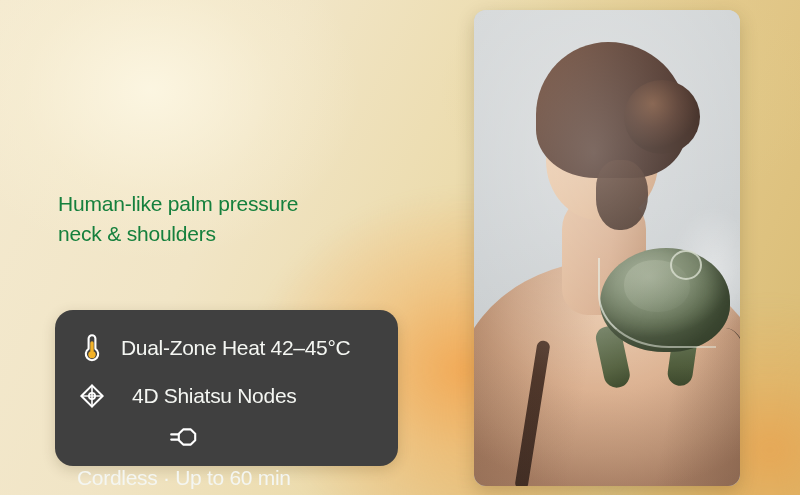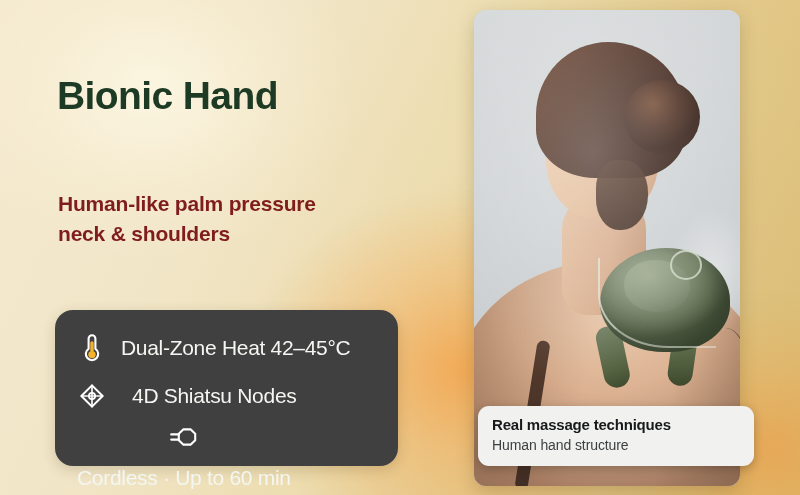--- a/index.html
+++ b/index.html
@@ -91,24 +91,24 @@
     font-weight: bold;
     letter-spacing: -0.6px;
   }
   .headline .hl-line { display: block; white-space: nowrap; }
 
   .subhead {
     position: absolute;
     left: 58px;
     top: 168px;
     width: 360px;
-    color: #7f1d1d;
+    color: #15803d;
     font-size: 21px;
     line-height: 30px;
-    font-weight: bold;
+    font-weight: normal;
     letter-spacing: -0.2px;
   }
   .subhead .sh-line { display: block; white-space: nowrap; }
 
   
   .feature-card {
     position: absolute;
     left: 55px;
     top: 310px;
     width: 343px;
@@ -374,21 +374,20 @@
 
 <div id="banner">
 
   <div class="bg-base"></div>
   <div class="bg-glow-c"></div>
   <div class="bg-glow-d"></div>
   <div class="bg-glow-a"></div>
   <div class="bg-glow-b"></div>
 
   <h1 class="headline">
-    <span class="hl-line">Bionic Hand</span>
   </h1>
 
   <p class="subhead">
     <span class="sh-line">Human-like palm pressure</span>
     <span class="sh-line">neck &amp; shoulders</span>
   </p>
 
   <div class="feature-card">
 
     <div class="feature-row r0">
@@ -441,18 +440,14 @@
     <div class="dev-arm-b"></div>
     <div class="dev-body"></div>
     <div class="dev-panel"></div>
     <div class="dev-seam"></div>
     <div class="dev-badge"></div>
     <div class="dev-cord"></div>
 
     <div class="ph-vig"></div>
   </div>
 
-  <div class="caption-card">
-    <div class="cap-title">Real massage techniques</div>
-    <div class="cap-sub">Human hand structure</div>
-  </div>
 
 </div>
 
 </body></html>

